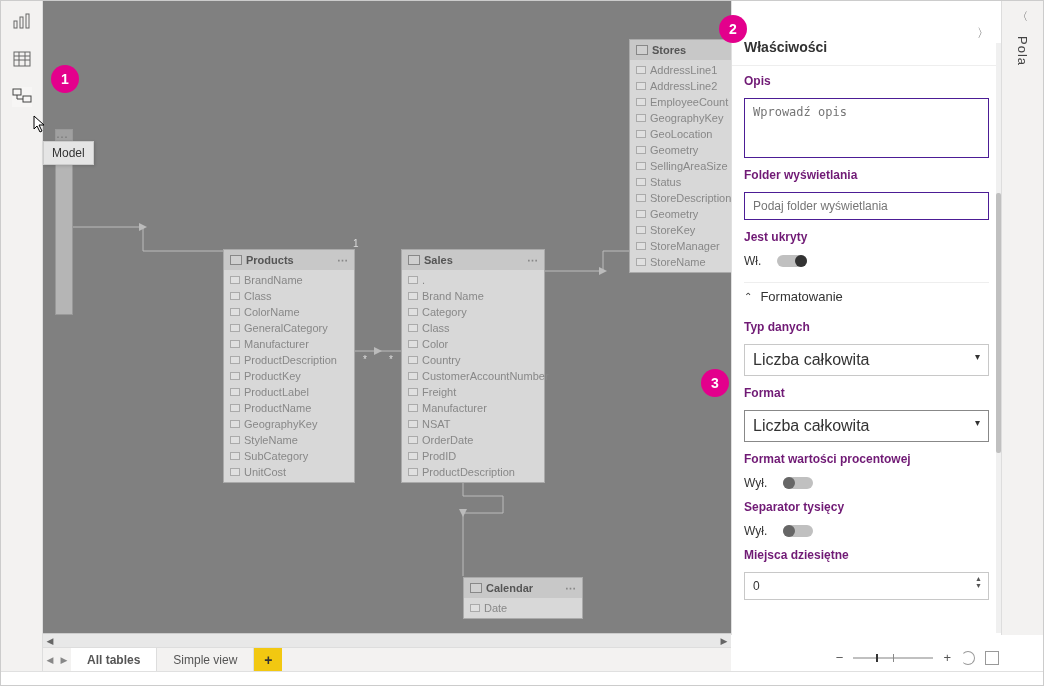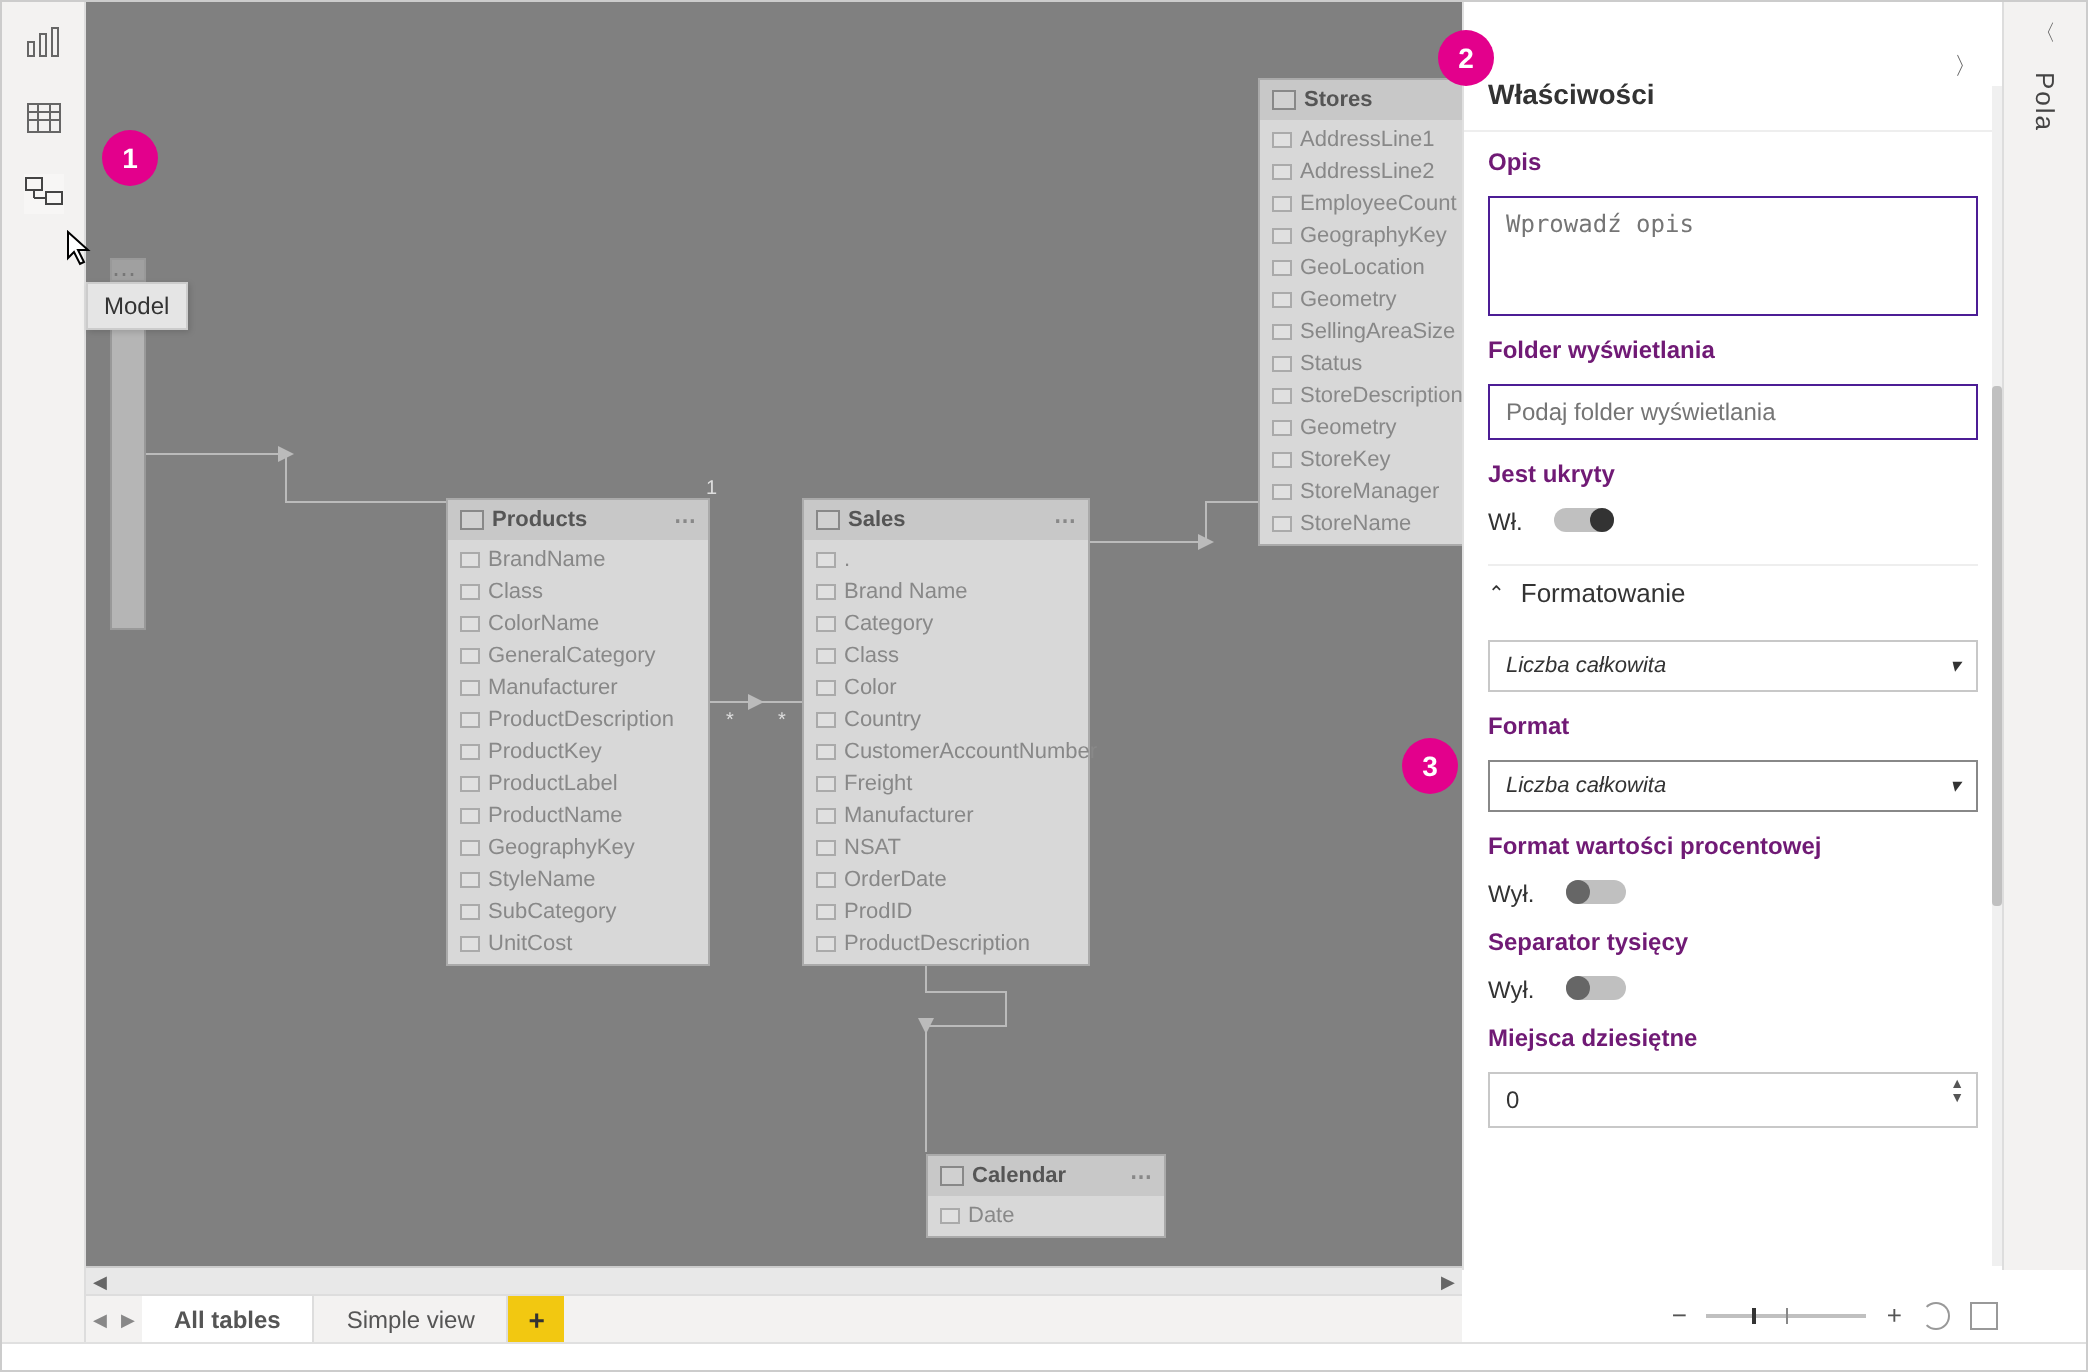--- a/index.html
+++ b/index.html
@@ -38,24 +38,24 @@
 .props-panel { position: absolute; left: 730px; top: 0; width: 270px; height: 634px; background: #fff; border-left: 1px solid #e0e0e0; overflow: hidden; }
 .props-scroll { position: absolute; right: 0; top: 42px; width: 5px; height: 590px; background: #f0f0f0; }
 .props-scroll .thumb { position: absolute; top: 150px; width: 5px; height: 260px; background: #c0c0c0; border-radius: 2px; }
 .props-header { padding: 10px 12px; display: flex; align-items: center; justify-content: space-between; border-bottom: 1px solid #eee; }
 .props-header .title { font-size: 14px; font-weight: 600; margin-top: 28px; }
 .props-header .chevron { font-size: 12px; color: #666; }
 .props-body { padding: 8px 12px; display: flex; flex-direction: column; gap: 10px; overflow-y: auto; height: 590px; }
 .props-label { font-size: 12px; color: #701a75; font-weight: bold; }
 .props-input { width: 100%; border: 1px solid #4c1d95; padding: 6px 8px; font-size: 12px; color: #888; background: #fff; }
 .props-textarea { height: 60px; resize: none; }
-.props-select { width: 100%; border: 1px solid #888; padding: 6px 8px; font-size: 11px; background: #fff; position: relative; font-style: italic; }
+.props-select { width: 100%; border: 1px solid #888; padding: 6px 8px; font-size: 16px; background: #fff; position: relative; }
 .props-select.light { border-color: #c8c8c8; }
 .props-select::after { content: "▾"; position: absolute; right: 8px; top: 6px; font-size: 10px; }
-.toggle-row { display: flex; align-items: flex-start; gap: 16px; }
+.toggle-row { display: flex; align-items: center; gap: 16px; }
 .toggle-label { font-size: 12px; }
 .toggle { width: 30px; height: 12px; background: #c0c0c0; border-radius: 6px; position: relative; }
 .toggle .knob { width: 12px; height: 12px; background: #666; border-radius: 50%; position: absolute; top: 0; }
 .toggle.on .knob { right: 0; background: #333; }
 .toggle.off .knob { left: 0; }
 .section-header { display: flex; align-items: center; gap: 8px; padding: 6px 0; border-top: 1px solid #eee; margin-top: 4px; }
 .section-header .chev { font-size: 10px; }
 .section-header .title { font-size: 13px; }
 .spinner { width: 100%; border: 1px solid #c8c8c8; padding: 6px 8px; font-size: 12px; position: relative; }
 .spinner .arrows { position: absolute; right: 6px; top: 2px; display: flex; flex-direction: column; font-size: 7px; line-height: 7px; color: #555; }
@@ -367,20 +367,21 @@
       <div class="toggle on">
           <div class="knob"></div>
         </div>
     </div>
 
     <div class="section-header">
       <span class="chev">⌃</span>
       <span class="title">Formatowanie</span>
     </div>
 
+    <div class="props-label">Typ danych</div>
     <div class="props-select light"><span>Liczba całkowita</span></div>
 
     <div class="props-label">Format</div>
     <div class="props-select"><span>Liczba całkowita</span></div>
 
     <div class="props-label">Format wartości procentowej</div>
     <div class="toggle-row">
       <span class="toggle-label">Wył.</span>
       <div class="toggle off">
           <div class="knob"></div>

